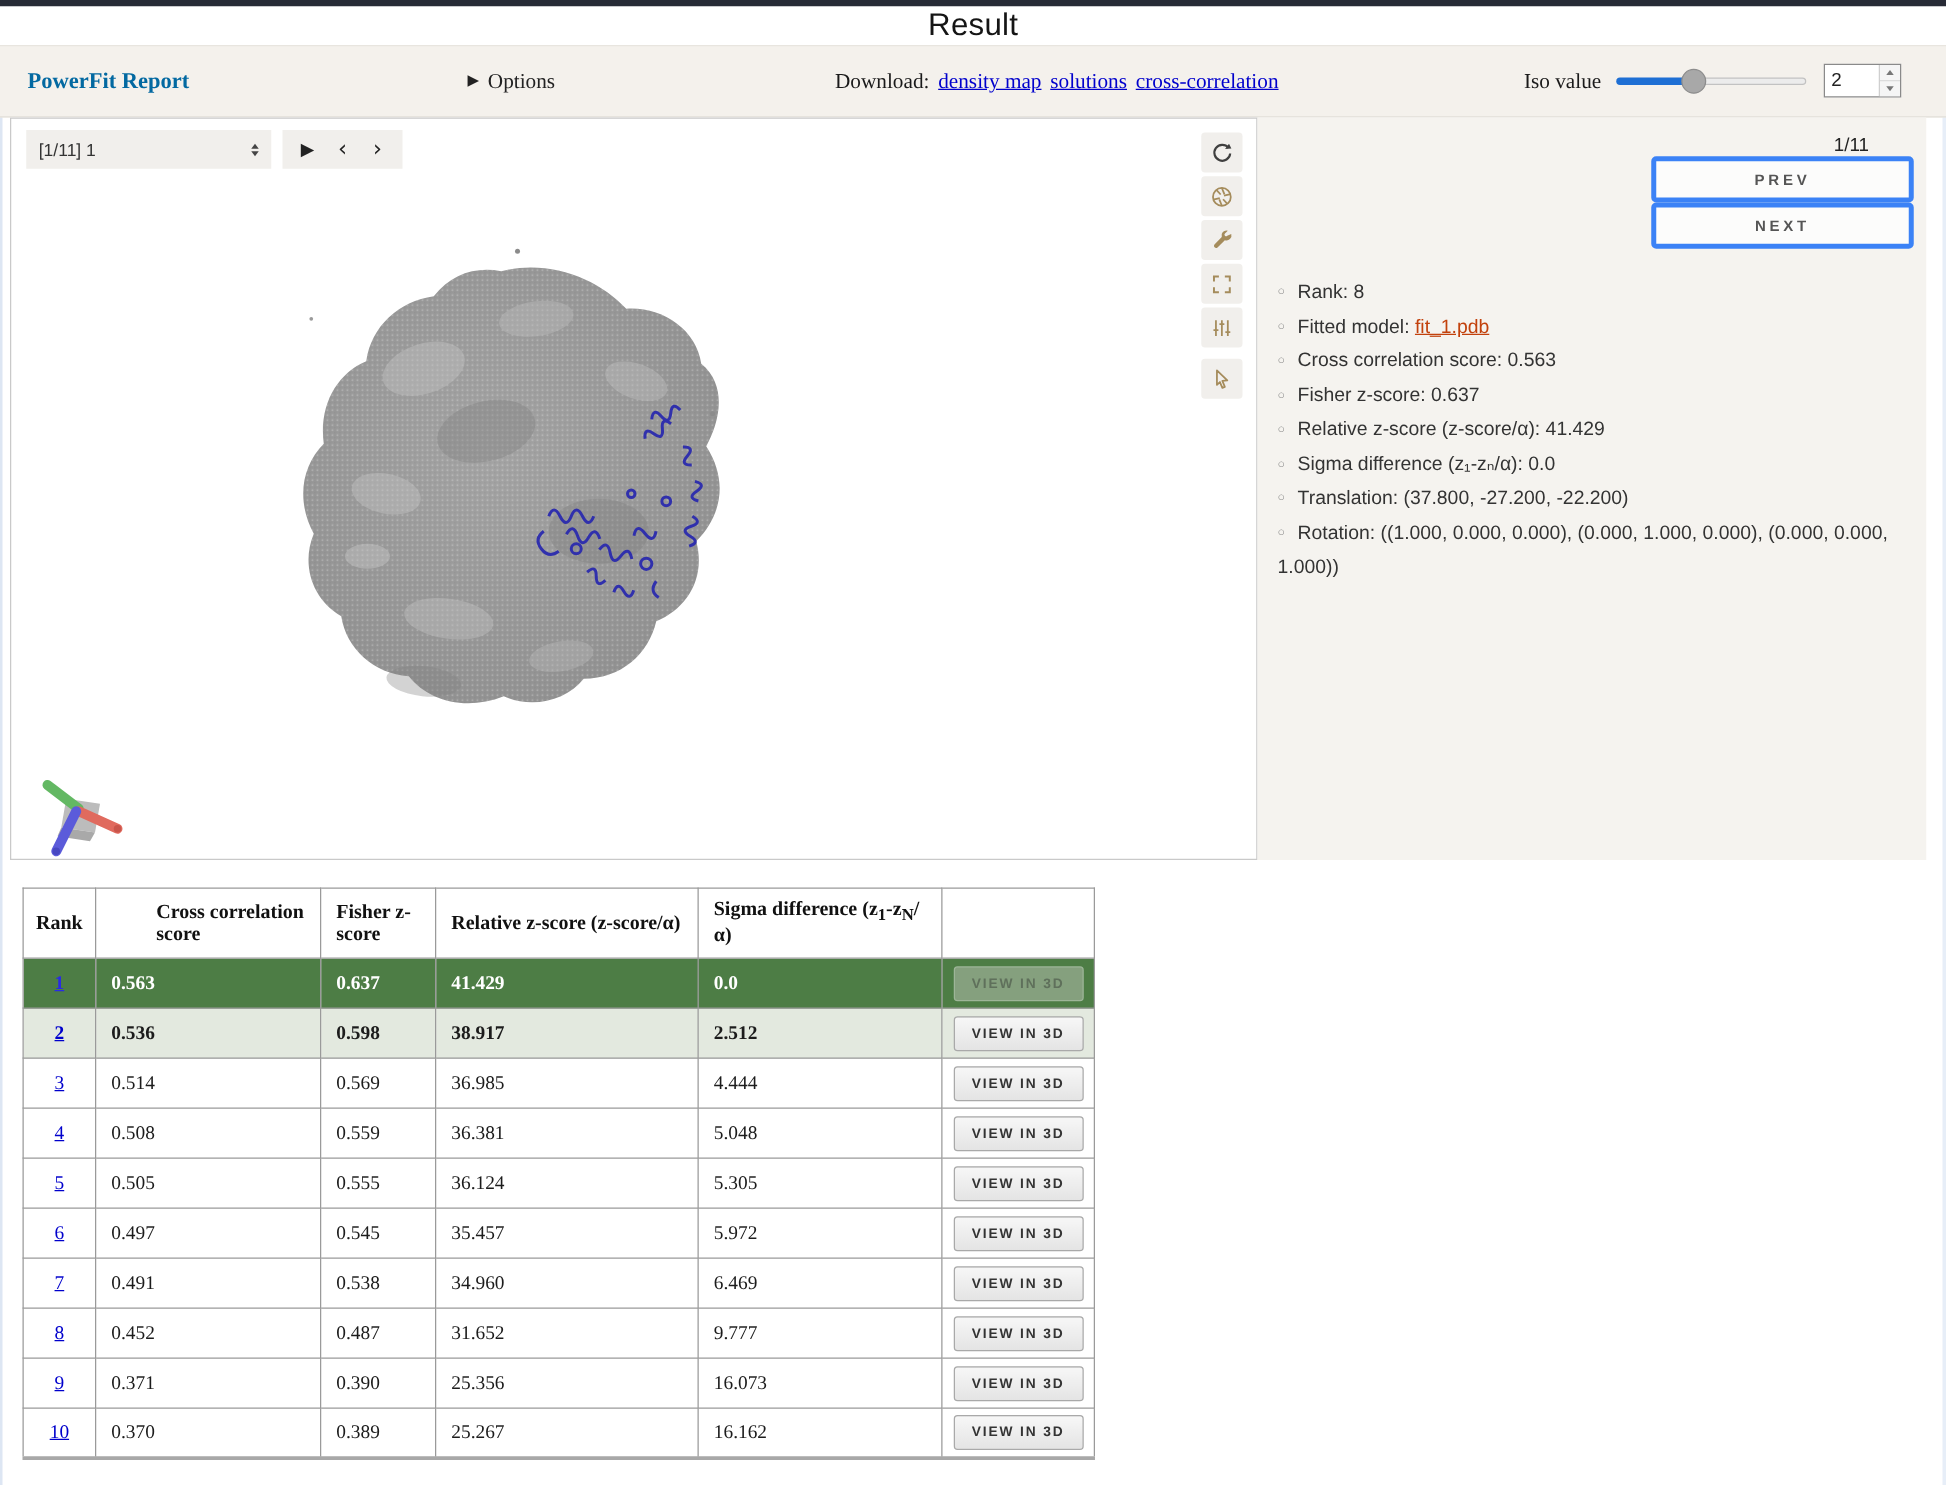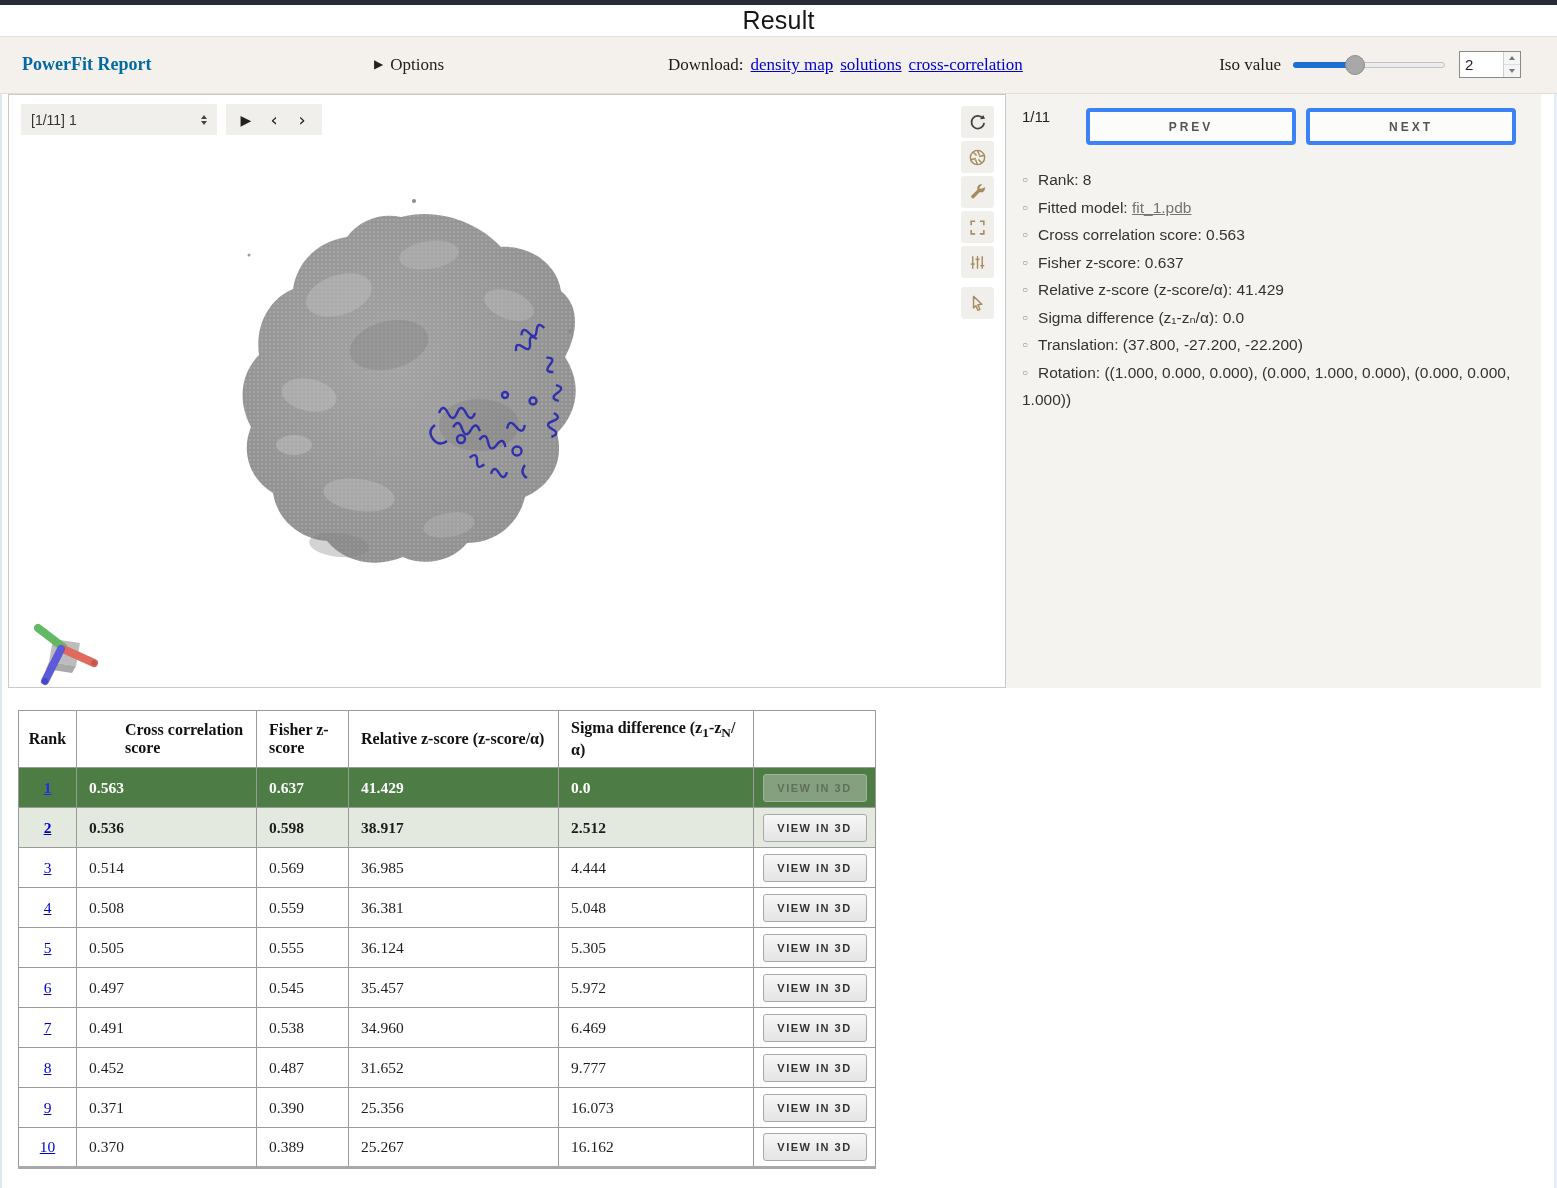--- a/index.html
+++ b/index.html
@@ -55,30 +55,30 @@
   .tool-btn { width:33px; height:32px; background:#f1efec; border:none; border-radius:3px; display:flex;
               align-items:center; justify-content:center; cursor:pointer; }
   .tool-btn.gap-before { margin-top:6px; }
   .tool-btn svg { width:19px; height:19px; }
 
   .scene { position:absolute; left:0; top:0; width:100%; height:100%; }
   .gizmo { position:absolute; left:14px; bottom:-2px; }
 
   
   .sidepanel { position:absolute; left:1006px; top:94px; width:535px; height:594px; background:#f5f3ef; padding:14px 10px 0 16px; }
-  .pager-row { display:flex; align-items:flex-start; }
+  .pager-row { display:flex; align-items:flex-end;flex-direction:column; }
   .pager-pos { font-size:15px; color:#222; width:64px; }
   .pager-btn { width:210px; height:37px; border:4px solid #3b82f6; border-radius:4px; background:#fcfcfb;
                font-size:12px; font-weight:bold; letter-spacing:3px; color:#555; cursor:pointer;
                font-family:"Liberation Sans",sans-serif; }
   .pager-btn + .pager-btn { margin-left:10px; }
   .details { list-style:none; margin-top:22px; padding-right:6px; }
   .detail-item { font-size:15.5px; line-height:25.5px; color:#333; }
   .detail-item::before { content:"○"; font-size:10px; color:#8a8a8a; margin-right:10px; position:relative; top:-2px; }
-  .detail-link { color:#737373; text-decoration:underline; }
+  .detail-link { color:#c2410c; text-decoration:underline; }
 
   
   .table-wrap { position:absolute; left:18px; top:710px; }
   table { border-collapse:collapse; font-family:"Liberation Serif","DejaVu Serif",serif; border-bottom:3px solid #a8a8a8; }
   th, td { border:1px solid #9a9a9a; }
   th { font-size:16px; font-weight:bold; color:#111; padding:8px 12px; text-align:left; height:36px; background:#fff; }
   th.c-rank { width:58px; text-align:center; padding:8px 6px; }
   th.c-ccs { width:180px;padding-left:48px; } th.c-fisher { width:92px; } th.c-relz { width:210px; } th.c-sigma { width:195px; }
   th.c-act { width:122px; }
   td { font-size:15.5px; color:#1c1c1c; padding:0 12px; height:40px; background:#fff; }

